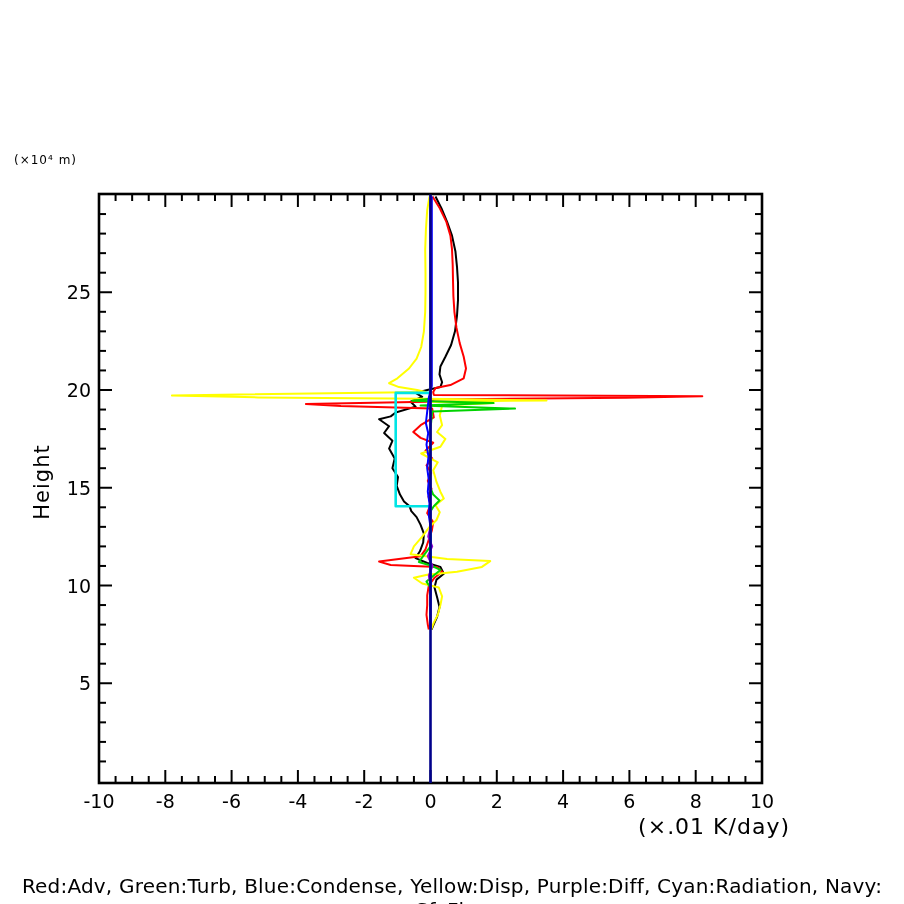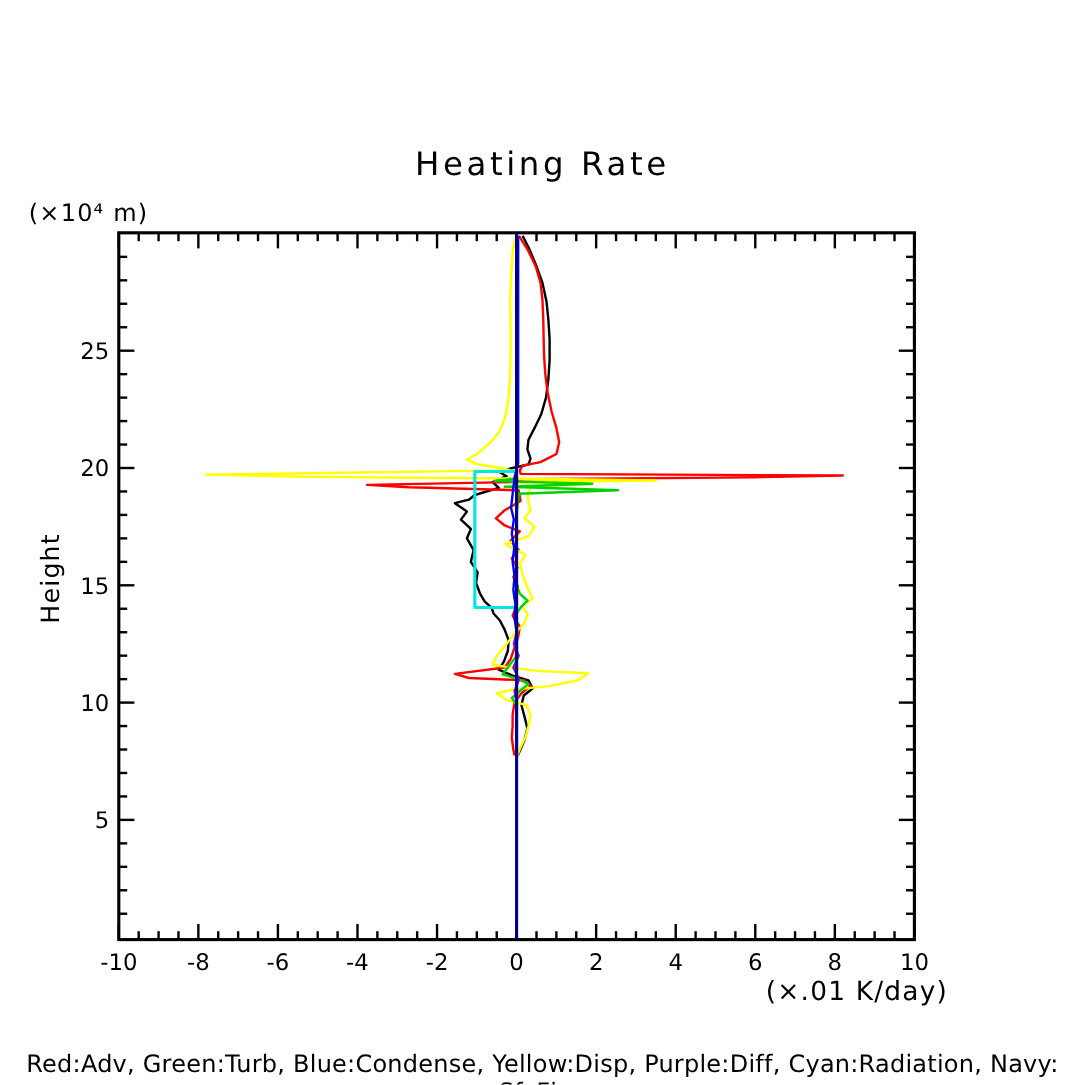--- a/index.html
+++ b/index.html
@@ -14,24 +14,23 @@
   .title{
     position:absolute;
     left:0; right:0; top:122px;
     text-align:center;
     font-size:27px;
     letter-spacing:3px;
     font-weight:400;
   }
   .y-unit{
     position:absolute;
-    left:14px; top:165px;
-    font-size:20px;
+    left:14px; top:153px;
+    font-size:12px;
     letter-spacing:1px;
-    margin-left:10px;
   }
   .x-unit{
     position:absolute;
     right:114px; top:814px;
     font-size:22px;
     letter-spacing:1px;
   }
   .ylabel{
     position:absolute;
     left:-18px; top:470px;
@@ -48,21 +47,20 @@
     text-align:center;
     font-size:20px;
     letter-spacing:0.2px;
   }
   svg text{font-family:"DejaVu Sans", sans-serif;}
 </style>
 </head>
 <body>
 
 <div class="canvas">
-  <div class="title">Heating Rate</div>
   <div class="y-unit">(×10⁴ m)</div>
   <div class="ylabel">Height</div>
 
   <svg id="plot" width="904" height="904" viewBox="0 0 904 904">
       <rect x="99" y="194" width="663" height="589" fill="none" stroke="#000" stroke-width="2.6"></rect>
       <g stroke="#000" stroke-width="2">
         <line x1="99" y1="783" x2="99" y2="770"></line>
         <line x1="99" y1="194" x2="99" y2="207"></line>
         <line x1="165.3" y1="783" x2="165.3" y2="770"></line>
         <line x1="165.3" y1="194" x2="165.3" y2="207"></line>

